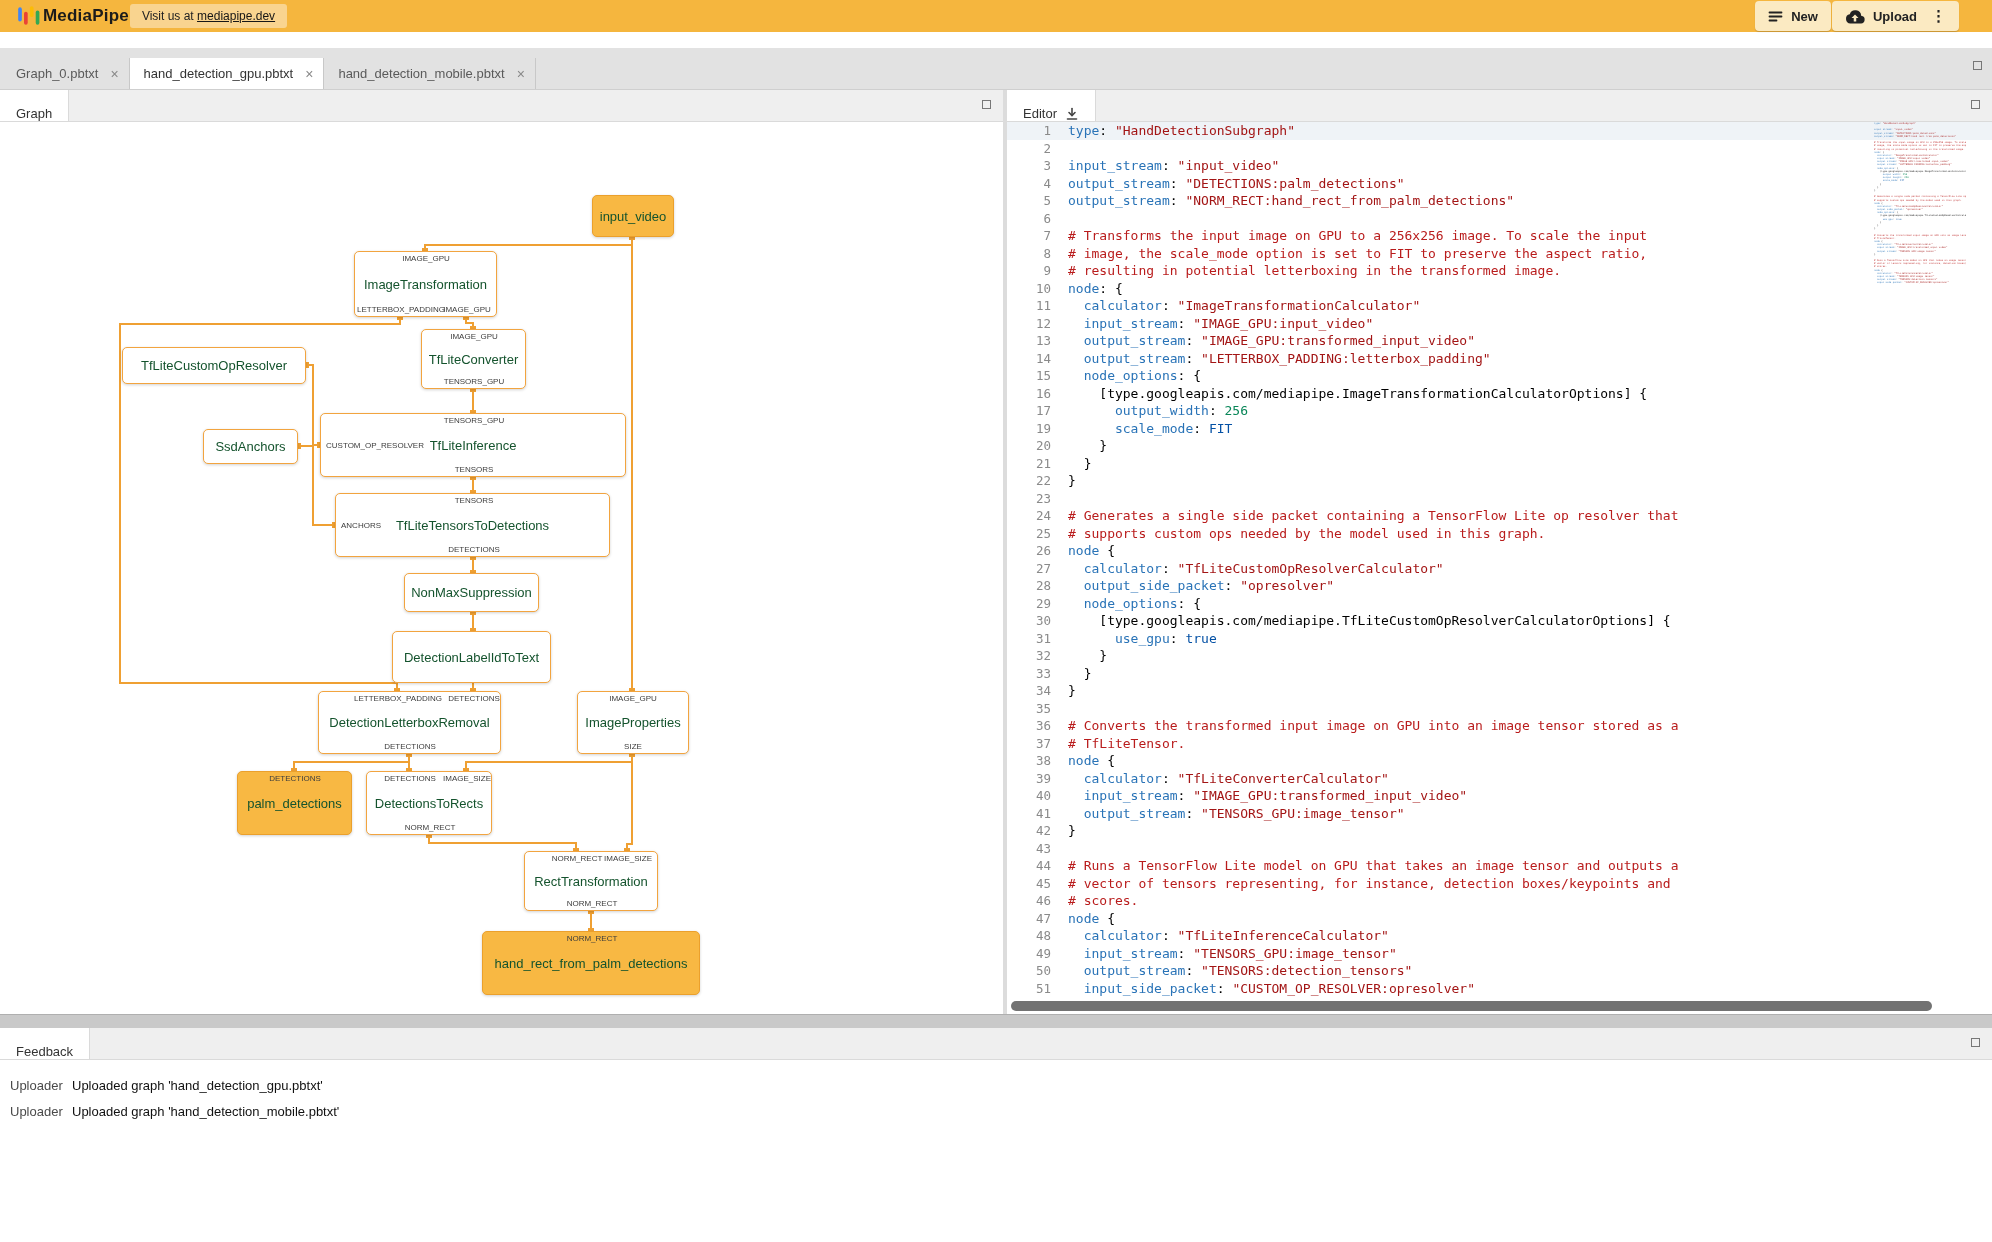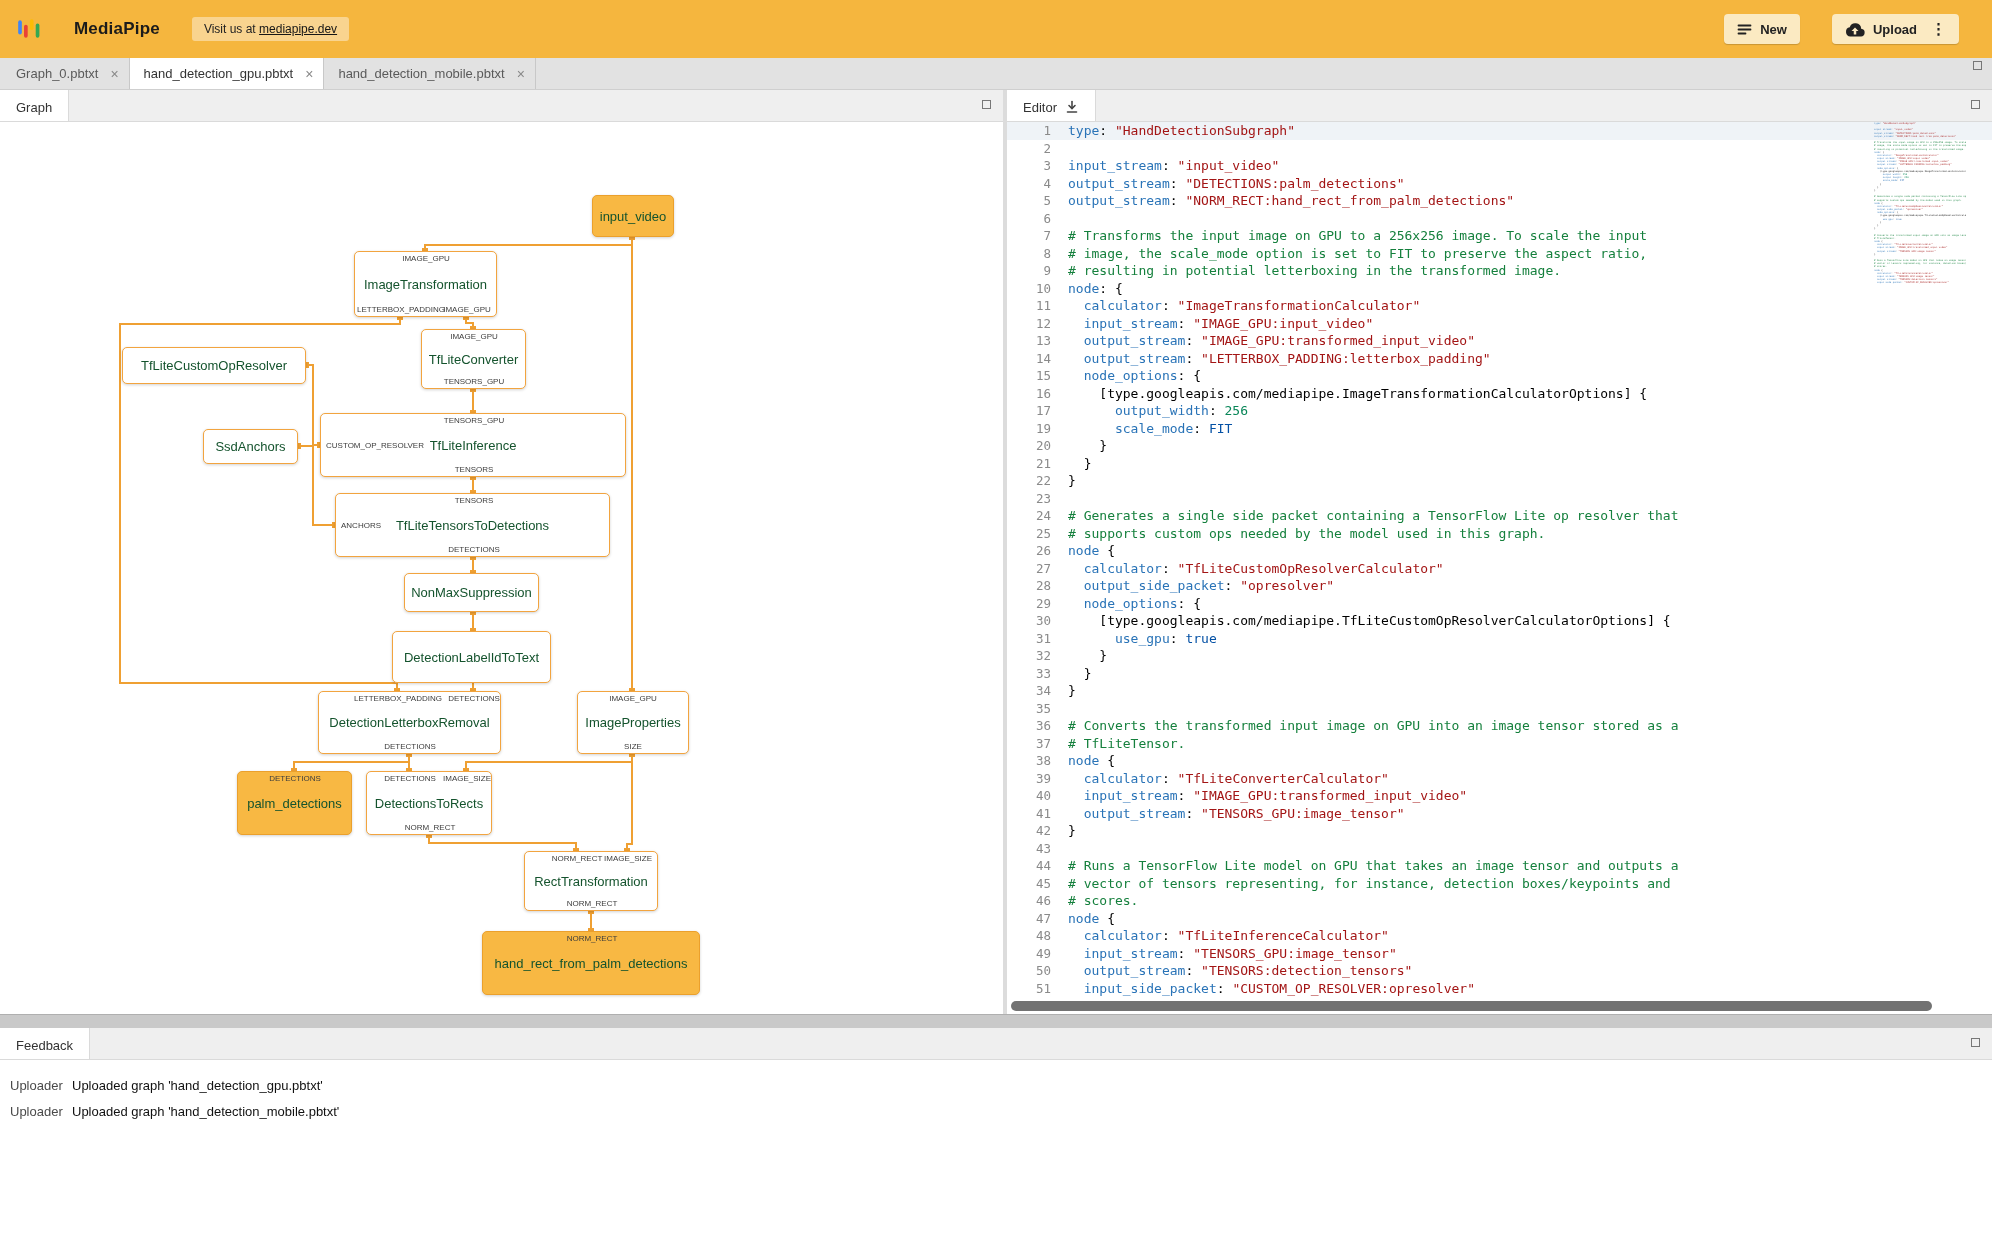--- a/index.html
+++ b/index.html
@@ -1,20 +1,20 @@
 <!DOCTYPE html>
 <html style="--header-bg: #F5B63E; --btn-bg: #FBEAC2; --edge: #EFA033; --node-border: #F2A43F; --stream-fill: #F8B843;"><head>
 <meta charset="utf-8">
 <style>
   *{margin:0;padding:0;box-sizing:border-box}
   html,body{width:1992px;height:1242px;overflow:hidden;background:#fff;font-family:"Liberation Sans",sans-serif}
   #app{position:relative;width:1992px;height:1242px}
 
   
-  header{position:absolute;top:0;left:0;right:0;height:58px;background:var(--header-bg,#F5B63E);display:flex;align-items:center;padding:0 16px;gap:32px;z-index:9}
+  header{position:absolute;top:0;left:0;right:0;height:32px;background:var(--header-bg,#F5B63E);display:flex;align-items:center;padding:0 16px;gap:1px;z-index:9}
   .brand{font-size:17px;font-weight:700;color:#1b1b1b;letter-spacing:.2px}
   .visit-chip{background:rgba(255,255,255,.42);border-radius:3px;padding:5px 12px;font-size:12px;color:#222}
   .visit-chip a{color:#161616;text-decoration:underline;cursor:pointer}
   .spacer{flex:1}
   .hbtn{display:flex;align-items:center;gap:8px;background:var(--btn-bg,#FBEAC2);border:none;border-radius:4px;height:30px;padding:0 13px;font-size:13px;font-weight:700;color:#222;box-shadow:0 1px 1px rgba(0,0,0,.18);cursor:pointer;font-family:inherit}
   .kebab{font-size:15px;font-weight:700;margin-left:6px;color:#222}
 
   
   #doc-tabs{position:absolute;top:48px;left:0;right:0;height:42px;background:#E2E2E2;display:flex;align-items:flex-end;padding-left:2px;border-bottom:1px solid #CFCFCF}
   .doc-tab{height:31px;display:flex;align-items:center;padding:0 10px 0 14px;font-size:13px;color:#5a5a5a;background:#E2E2E2;border-right:1px solid #C8C8C8;cursor:pointer;white-space:nowrap}
@@ -22,21 +22,21 @@
   .doc-tab-close{margin-left:12px;color:#888;font-size:14px;cursor:pointer}
   .sq-icon{display:inline-block;width:9px;height:9px;border:1.5px solid #777;background:transparent}
   .corner-expand{position:absolute;right:10px;top:13px}
 
   
   #main{position:absolute;top:90px;left:0;width:1992px;height:924px;display:flex}
   #graph-panel{width:1003px;height:100%;background:#fff;position:relative;flex:none}
   #v-split{width:4px;height:100%;background:#DCDCDC;cursor:col-resize;flex:none}
   #editor-panel{flex:1;height:100%;background:#fff;position:relative;overflow:hidden}
   .panel-tabs{height:32px;background:#EFEFEF;border-bottom:1px solid #DADADA;display:flex;align-items:stretch;position:relative}
-  .panel-tab{background:#fff;display:flex;align-items:flex-start;gap:8px;padding:10px 16px;font-size:13px;color:#333;border-right:1px solid #DADADA;cursor:pointer}
+  .panel-tab{background:#fff;display:flex;align-items:flex-end;gap:8px;padding:0 16px;font-size:13px;color:#333;border-right:1px solid #DADADA;cursor:pointer}
   .panel-expand{position:absolute;right:12px;top:10px}
 
   
   #graph-canvas{position:relative;width:100%;height:892px;overflow:hidden;background:#fff}
   #edges-svg{position:absolute;left:0;top:0;z-index:1}
   .edge{fill:none;stroke:var(--edge,#EFA033);stroke-width:2}
   .edge-dot{fill:var(--edge,#EFA033)}
   .gnode{position:absolute;background:#fff;border:1.5px solid var(--node-border,#F2A43F);border-radius:5px;box-shadow:0 1px 3px rgba(0,0,0,.18);display:flex;align-items:center;justify-content:center;z-index:2;cursor:pointer}
   .gnode.stream{background:var(--stream-fill,#F8B843);border-color:#EBA02C}
   .gmain{font-size:13px;color:#14532d;font-weight:500;white-space:nowrap}
@@ -46,21 +46,21 @@
   .gport.left{left:5px;top:50%;transform:translateY(-50%)}
 
   
   #editor{position:relative;height:892px;overflow:hidden;font-family:"DejaVu Sans Mono",monospace;font-size:13px;background:#fff}
   .code-row{display:flex;height:17.5px;line-height:17.5px;white-space:pre}
   .code-row.active{background:#EFF3F7}
   .gutter{width:44px;text-align:right;color:#8a8a8a;flex:none;font-size:12.5px}
   .code{margin-left:17px}
   .tk-key{color:#2973B7}
   .tk-str{color:#A31515}
-  .tk-com{color:#15803d}
+  .tk-com{color:#b91c1c}
   .tk-num{color:#098658}
   .tk-kw{color:#0451A5}
   .tk-typ{color:#000000}
   #minimap{position:absolute;top:0;right:26px;width:92px;height:100%;overflow:hidden;opacity:.85;z-index:3}
   .mm-line{height:3.2px;line-height:3.2px;font-size:2.4px;white-space:pre;overflow:hidden}
   #hscroll{position:absolute;left:4px;right:60px;bottom:3px;height:10px;background:rgba(60,60,60,.72);border-radius:5px;z-index:4}
 
   
   #h-split{position:absolute;top:1014px;left:0;width:100%;height:14px;background:#C9C9C9;border-top:1px solid #AFAFAF;cursor:row-resize}
   #feedback-panel{position:absolute;top:1028px;left:0;width:100%;height:214px;background:#fff}

